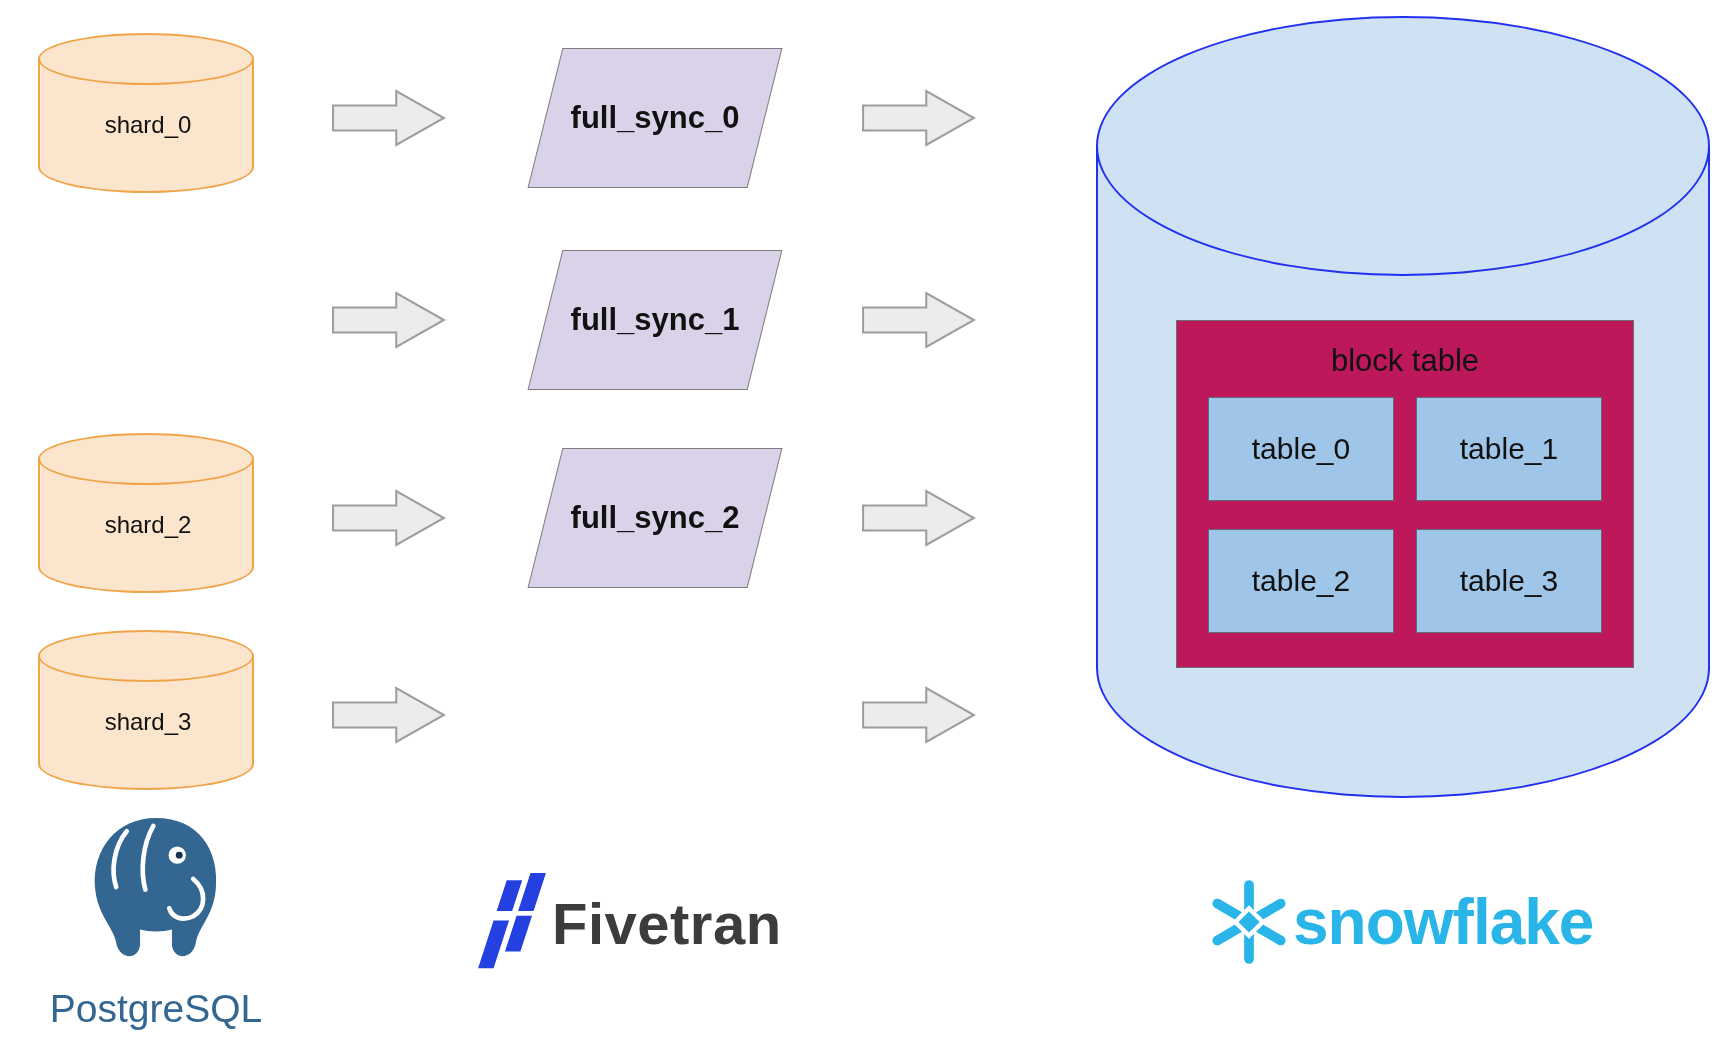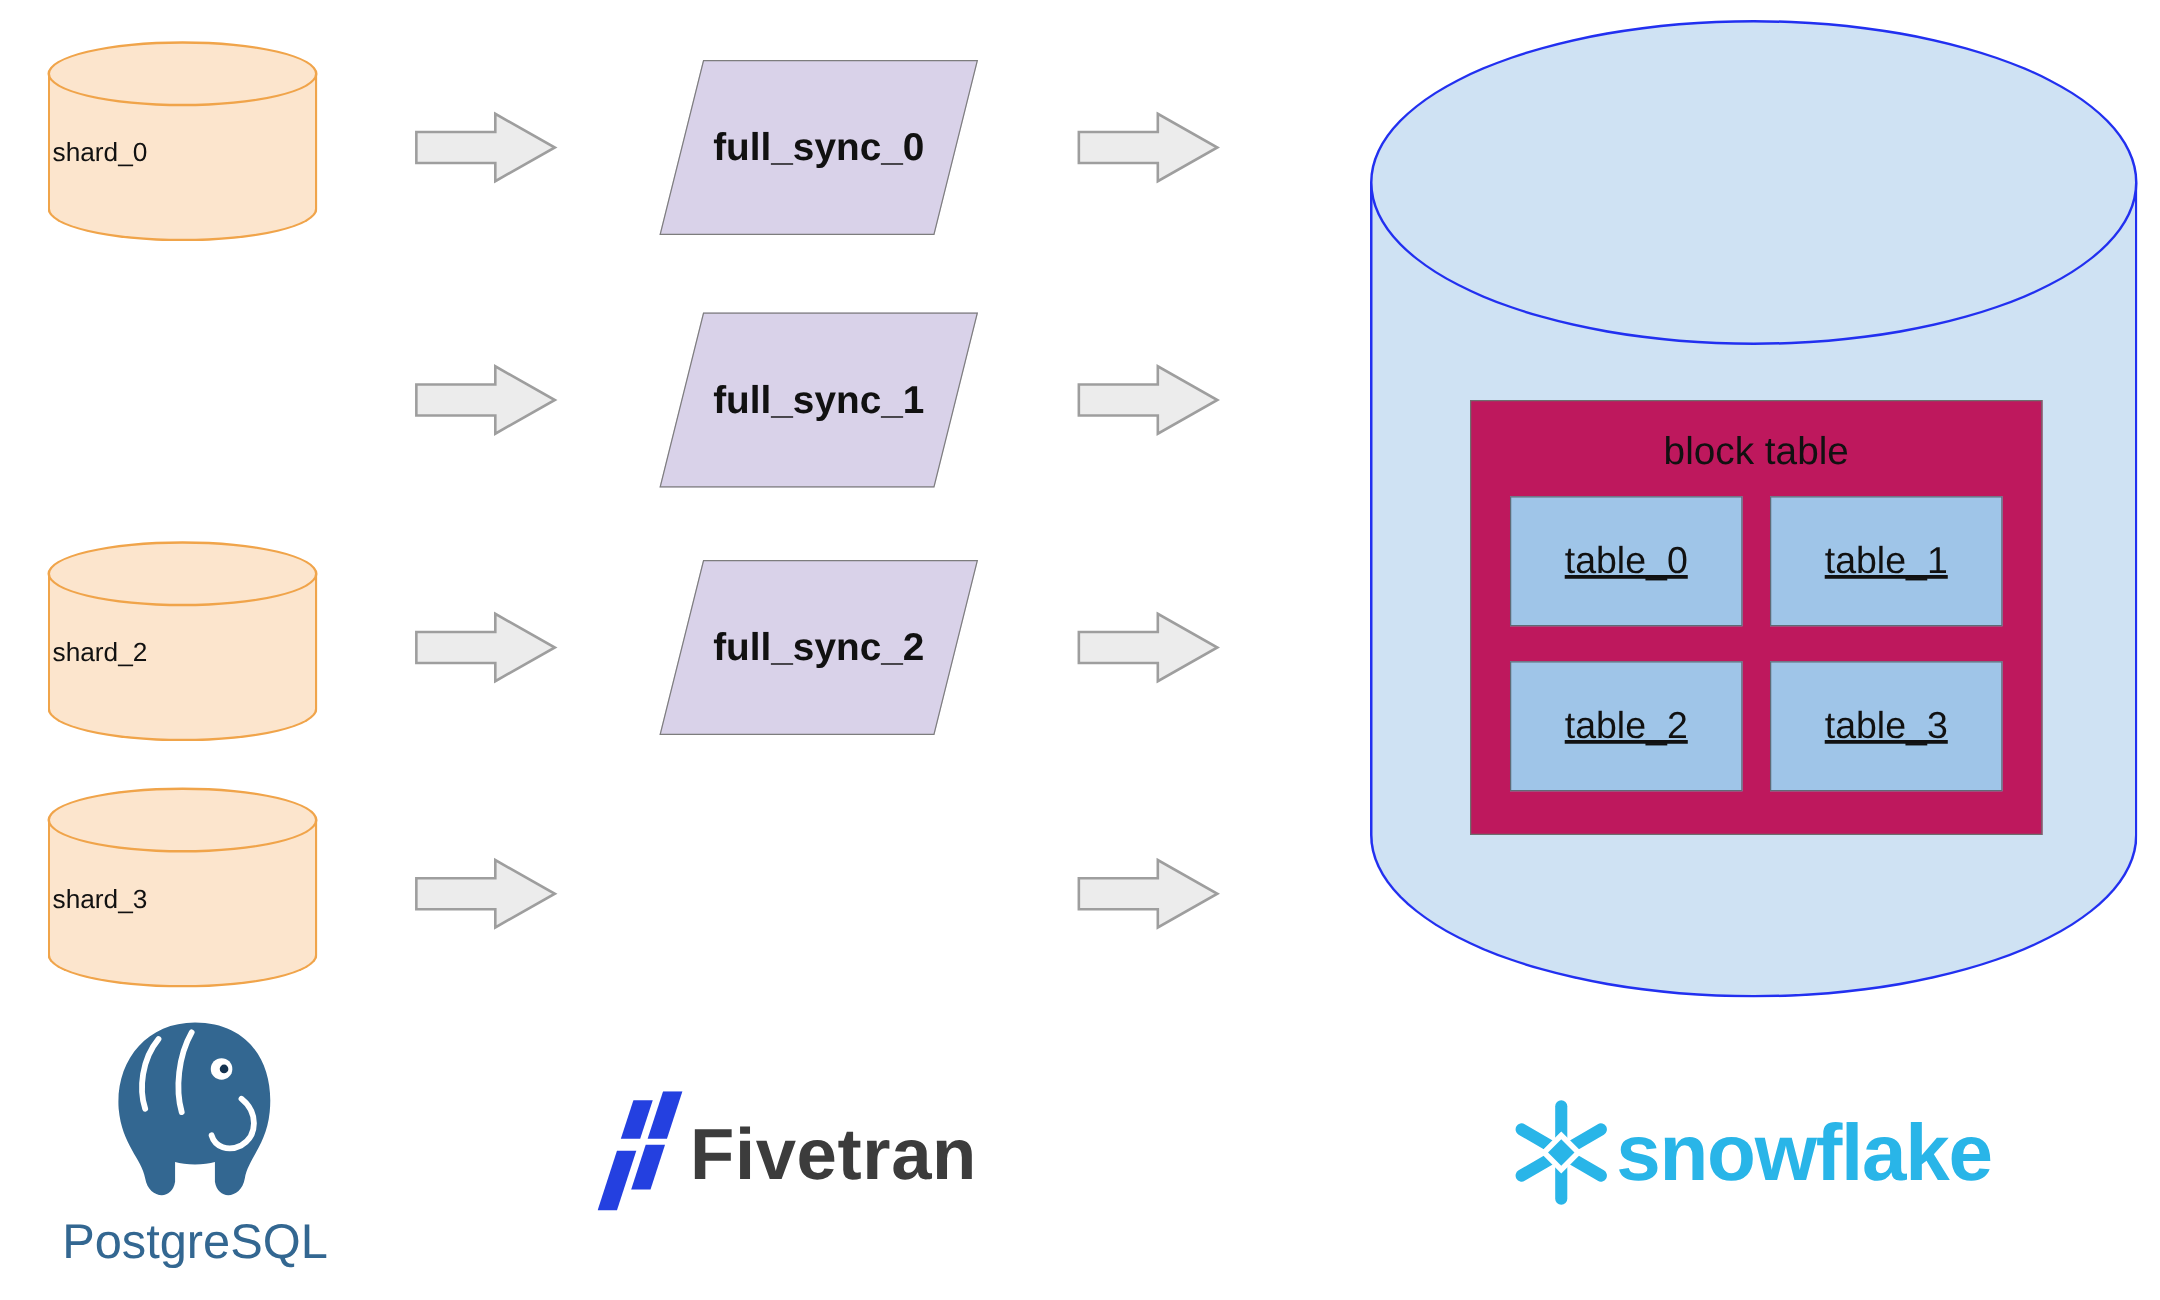--- a/index.html
+++ b/index.html
@@ -28,22 +28,23 @@
     position: absolute; left: 0; right: 0;
     top: var(--ry); bottom: 0;
     background: var(--fill);
     border: var(--bw) solid var(--stroke);
     border-top: none;
     border-radius: 0 0 50% 50% / 0 0 var(--ry) var(--ry);
     z-index: 1;
   }
   .cyl-label {
     position: absolute; left: 4px; right: 0;
+    text-align: center;
     z-index: 3;
-    font-size: 21px;
+    font-size: 24px;
   }
 
   .shard-cyl {
     --ry: 26px; --bw: 2px;
     --fill: #fce5cd; --stroke: #f0a44a;
     left: 38px; width: 216px; height: 160px;
   }
   .shard-cyl .cyl-label { top: 78px; }
 
   .warehouse-cyl {
@@ -89,32 +90,31 @@
     grid-template-columns: 186px 186px;
     grid-template-rows: 104px 104px;
     column-gap: 22px; row-gap: 28px;
     justify-content: center;
   }
   .table-cell {
     background: #9fc5e8;
     border: 1.5px solid #5f6b76;
     display: flex; align-items: center; justify-content: center;
     font-size: 30px;
-    text-decoration: underline;
   }
 
   
   .pg-logo {
     position: absolute; left: 40px; top: 810px; width: 232px;
     display: flex; flex-direction: column; align-items: center;
   }
   .pg-logo-text {
     font-size: 39px;
     color: #336791;
-    margin-top: 0;
+    margin-top: 15px;
   }
   .fivetran-logo {
     position: absolute; left: 478px; top: 868px; height: 110px;
     display: flex; align-items: center; 
   }
   .fivetran-text {
     font-size: 58px;
     font-weight: 700;
     color: #3c3c3c;
     letter-spacing: 0.5px;

